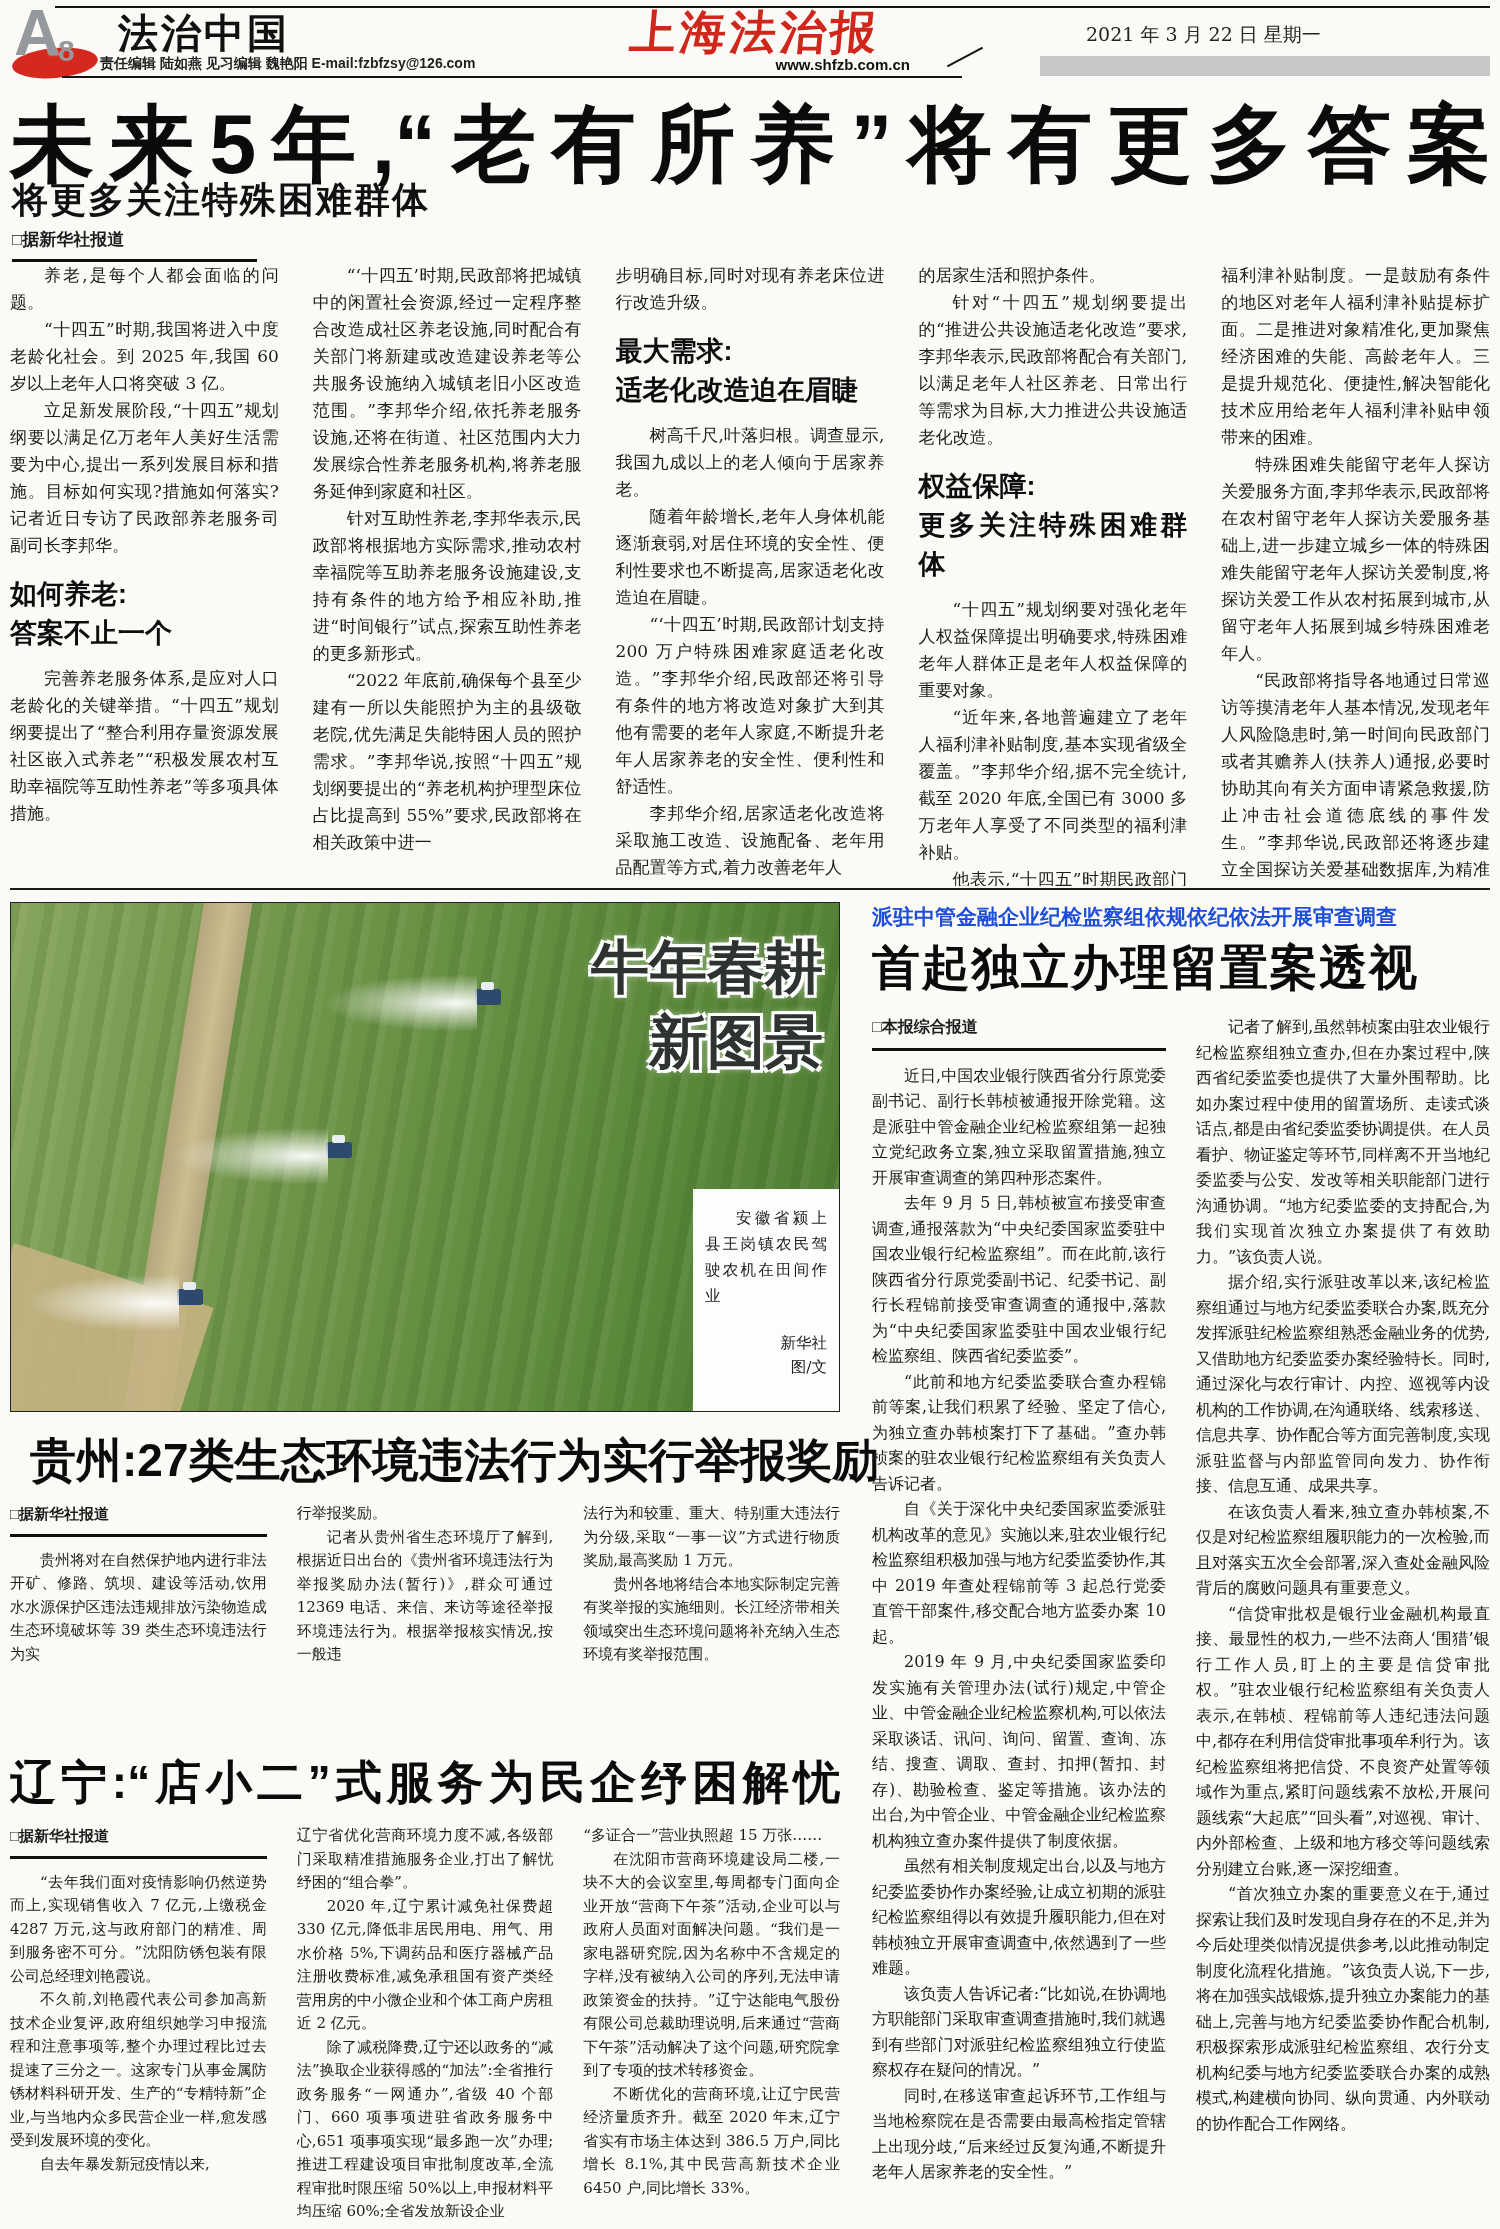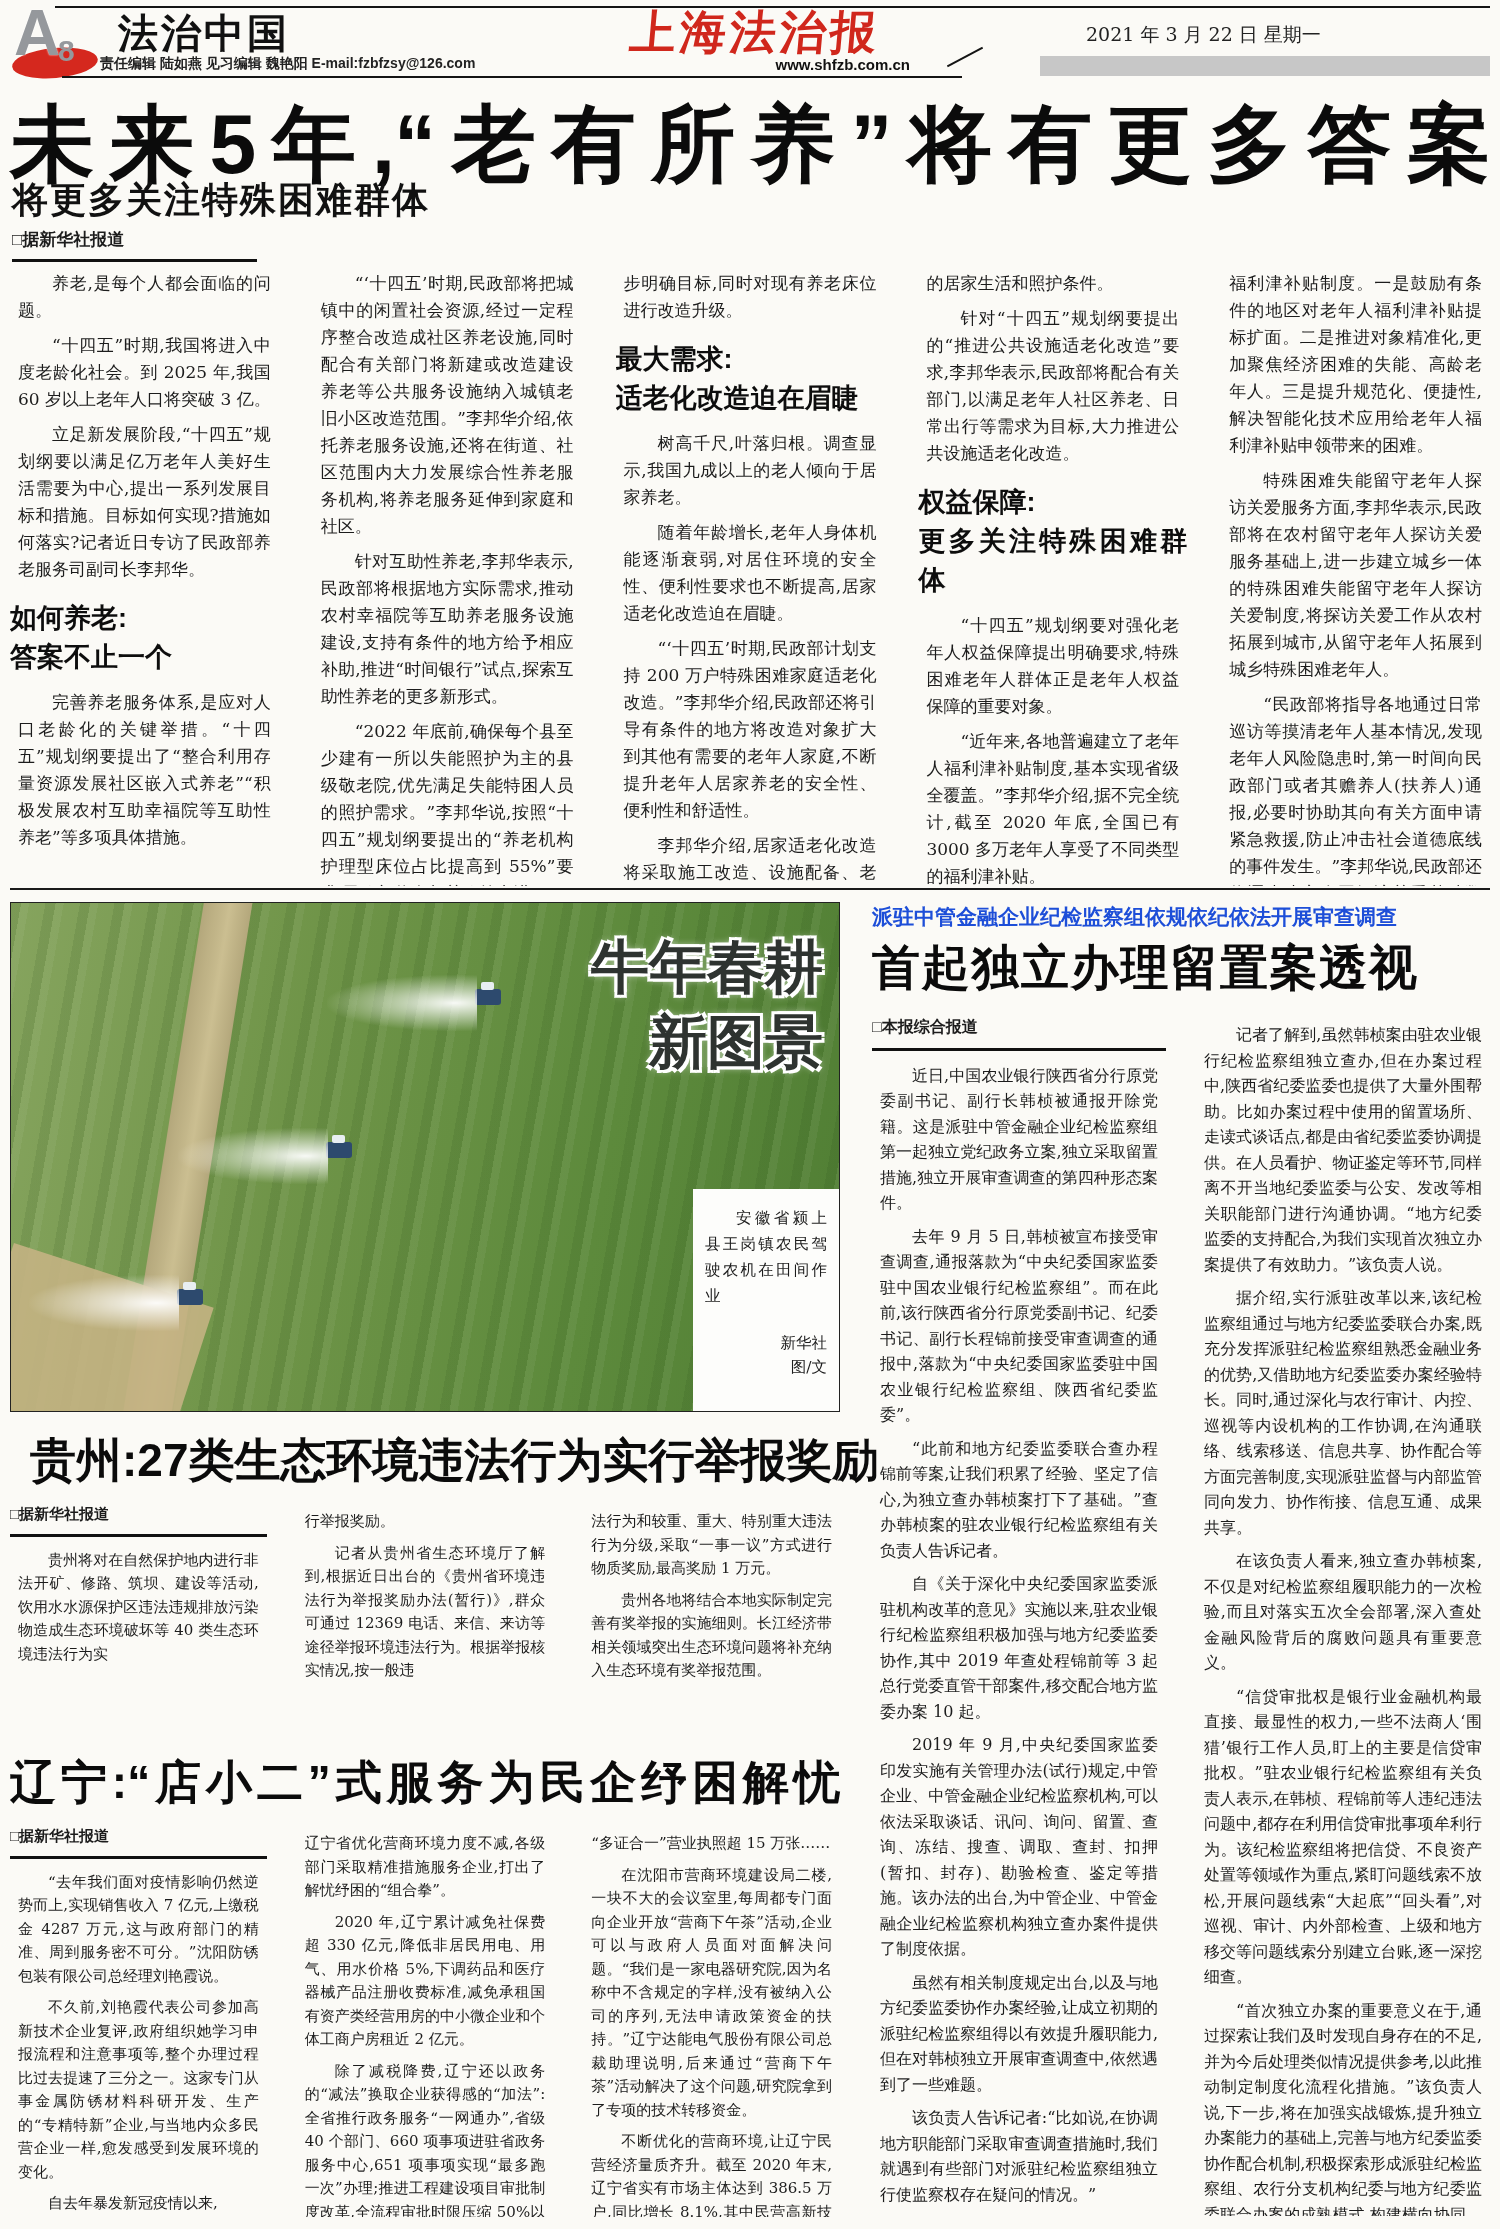--- a/index.html
+++ b/index.html
@@ -31,21 +31,21 @@
     font-family:"Liberation Sans",sans-serif;font-weight:900;font-size:84px;color:#0b0b0b;
     letter-spacing:-1px;white-space:nowrap;text-align:justify;text-align-last:justify;}
   .lead-subhead{position:absolute;left:12px;top:176px;font-family:"Liberation Sans",sans-serif;
     font-weight:900;font-size:36px;color:#111;letter-spacing:2px;}
   .lead-byline{position:absolute;left:12px;top:228px;width:245px;
     font-family:"Liberation Sans",sans-serif;font-weight:bold;font-size:17px;
     border-bottom:3px solid #111;padding-bottom:8px;}
   .lead-cols{position:absolute;left:10px;top:262px;width:1480px;height:624px;
     display:flex;gap:34px;overflow:hidden;}
   .lead-cols .col{flex:1 1 0;overflow:hidden;font-size:17px;line-height:27px;text-align:justify;}
-  .para{margin:8px;text-indent:2em;}
+  .para{margin:0;text-indent:2em;}
   .para.noindent{text-indent:0;}
   .col-subhead{font-family:"Liberation Sans",sans-serif;font-weight:900;font-size:27px;
     line-height:1.45;white-space:pre-line;margin:16px 0 12px 0;color:#0d0d0d;}
   .byline{font-family:"Liberation Sans",sans-serif;font-weight:bold;font-size:16px;
     border-bottom:3px solid #111;padding-bottom:8px;margin-bottom:12px;text-indent:0;}
   
   .mid-rule{position:absolute;left:10px;top:888px;width:1480px;height:2px;background:#1a1a1a;}
   
   .photo{position:absolute;left:10px;top:902px;width:828px;height:508px;border:1px solid #222;
     overflow:hidden;background:linear-gradient(100deg,#86a45e,#6f9448 35%,#5d8a3c 70%,#507e34);}
@@ -168,21 +168,21 @@
       <div>新华社</div>
       <div>图/文</div>
     </div>
   </div>
 </div>
 
 <div class="sec-headline" style="top:1430px;margin-left:20px;">贵州:27类生态环境违法行为实行举报奖励</div>
 <div class="gz-cols">
   <div class="col">
       <div class="byline">□据新华社报道</div>
-      <p class="para">贵州将对在自然保护地内进行非法开矿、修路、筑坝、建设等活动,饮用水水源保护区违法违规排放污染物造成生态环境破坏等 40 类生态环境违法行为实</p>
+      <p class="para">贵州将对在自然保护地内进行非法开矿、修路、筑坝、建设等活动,饮用水水源保护区违法违规排放污染物造成生态环境破坏等 39 类生态环境违法行为实</p>
     </div>
   <div class="col">
       <p class="para noindent">行举报奖励。</p>
       <p class="para">记者从贵州省生态环境厅了解到,根据近日出台的《贵州省环境违法行为举报奖励办法(暂行)》,群众可通过 12369 电话、来信、来访等途径举报环境违法行为。根据举报核实情况,按一般违</p>
     </div>
   <div class="col">
       <p class="para noindent">法行为和较重、重大、特别重大违法行为分级,采取“一事一议”方式进行物质奖励,最高奖励 1 万元。</p>
       <p class="para">贵州各地将结合本地实际制定完善有奖举报的实施细则。长江经济带相关领域突出生态环境问题将补充纳入生态环境有奖举报范围。</p>
     </div>
 </div>

